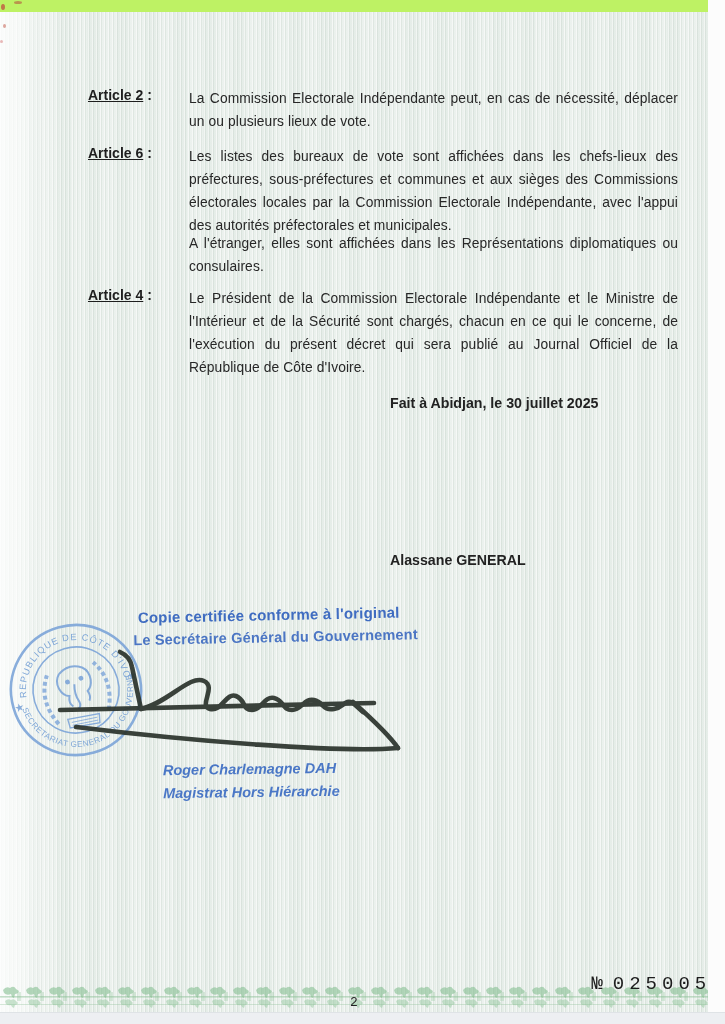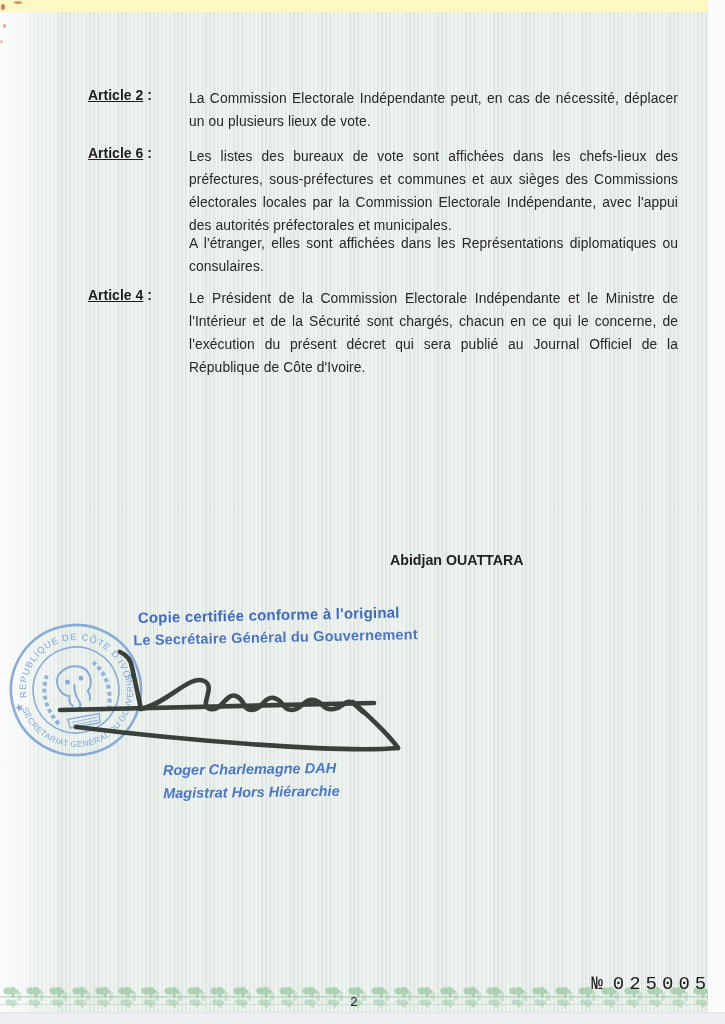--- a/index.html
+++ b/index.html
@@ -1,18 +1,18 @@
 <!DOCTYPE html>
 <html><head>
 <meta charset="utf-8">
 <style>
   html,body{margin:0;padding:0;background:#888;}
   .page{
     position:relative;width:725px;height:1024px;margin:0 auto;
-    background:#fef9c3;overflow:hidden;
+    background:#bef264;overflow:hidden;
     font-family:"Liberation Sans", sans-serif;
   }
   
   .paper{
     position:absolute;left:0;top:12px;width:708px;height:1001px;
     background-color:#e8eeea;
     background-image:
       repeating-linear-gradient(90deg, rgba(255,255,255,.55) 0 1px, rgba(203,216,207,.38) 1px 2px, rgba(238,244,240,.35) 2px 4px),
       repeating-linear-gradient(90deg, rgba(186,205,194,.14) 0 13px, rgba(255,255,255,.10) 13px 29px);
   }
@@ -101,21 +101,22 @@
   </div>
 
   <div class="row" style="top:287px">
     <div class="article-label">
       <span class="u">Article 4</span>
       <span>:</span>
     </div>
     <div class="article-text">Le Président de la Commission Electorale Indépendante et le Ministre de l'Intérieur et de la Sécurité sont chargés, chacun en ce qui le concerne, de l'exécution du présent décret qui sera publié au Journal Officiel de la République de Côte d'Ivoire.</div>
   </div>
 
-  <div class="signatory" style="left:390px;top:552px;">Abidjan OUATTARA</div>
+  <div class="dateline" style="left:390px;top:395px;">Fait à Abidjan, le 30 juillet 2025</div>
+  <div class="signatory" style="left:390px;top:552px;">Alassane GENERAL</div>
 
   <div class="cert">
     <div class="cert-line1">Copie certifiée conforme à l'original</div>
     <div class="cert-line2">Le Secrétaire Général du Gouvernement</div>
   </div>
 
   <div class="seal-wrap">
     <svg width="144" height="144" viewBox="0 0 144 144">
       <g transform="rotate(-16 72 72)" stroke="#7aa3d8" fill="none" opacity="0.88">
         <circle cx="72" cy="72" r="65" stroke-width="2.6"></circle>

